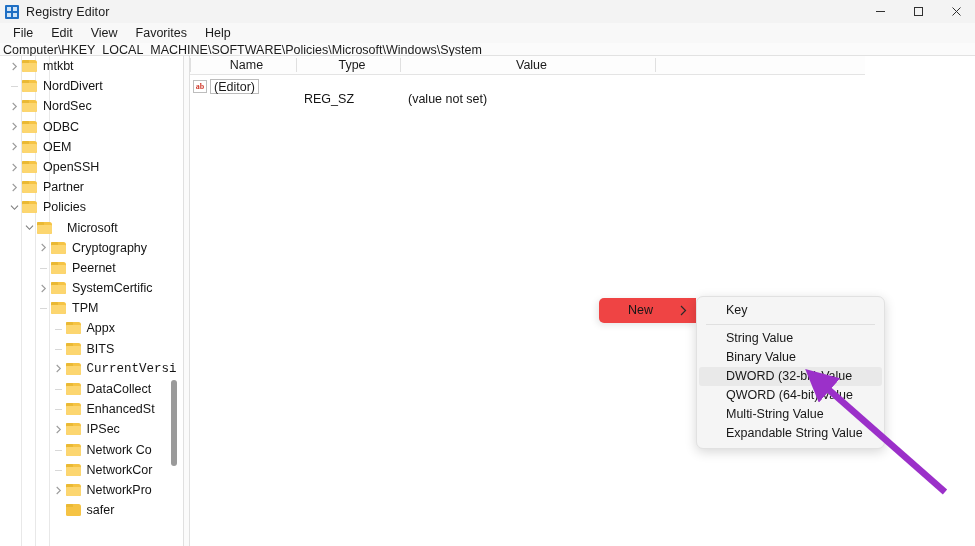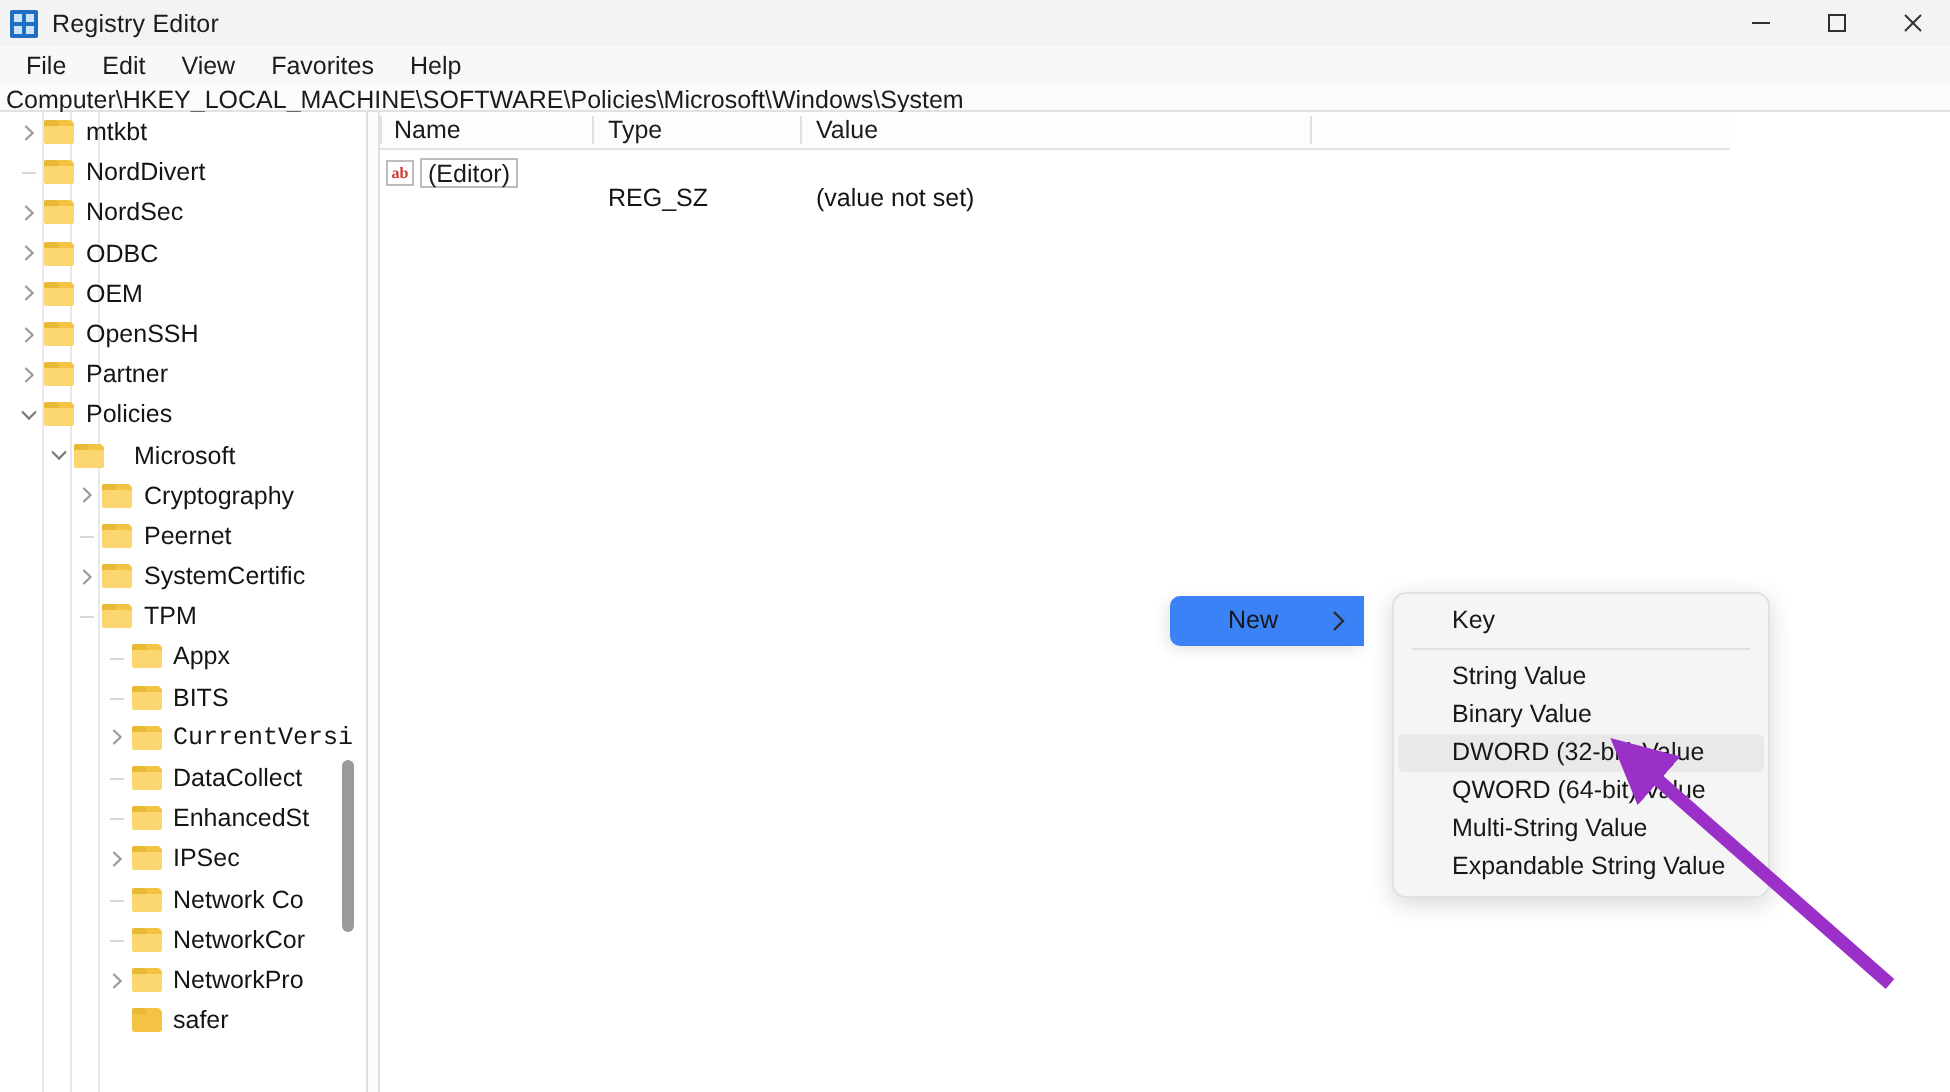--- a/index.html
+++ b/index.html
@@ -190,20 +190,21 @@
   .list-pane {
     position: absolute; left: 190px; top: 0;
     width: 785px; height: 490px;
     background: #ffffff;
   }
   .col-header {
     position: absolute; left: 0; top: 0;
     height: 18px; width: 675px;
     background: #fdfdfd;
     border-bottom: 1px solid #e4e4e4;
+    text-align: center;
   }
   .col-head-cell {
     position: absolute; top: 0;
     height: 18px;
     font-size: 12.5px;
     color: #1b1b1b;
     line-height: 18px;
     padding-left: 7px;
     box-sizing: border-box;
   }
@@ -245,23 +246,23 @@
     padding: 0 3px;
     height: 15px; line-height: 14px;
     font-size: 12.5px;
     background: #ffffff;
     box-sizing: border-box;
   }
 
   
   .ctx-parent {
     position: absolute;
-    left: 585px; top: 298px;
+    left: 599px; top: 298px;
     width: 97px; height: 25px;
-    background: #3b82f6;
+    background: #ef4444;
     border-radius: 5px 0 0 5px;
     box-shadow: -2px 2px 7px rgba(0,0,0,.10);
     text-decoration: underline;
   }
   .ctx-parent-item {
     position: absolute; left: 0; top: 0;
     width: 97px; height: 25px;
     display: flex; align-items: center;
   }
   .ctx-parent-label {

